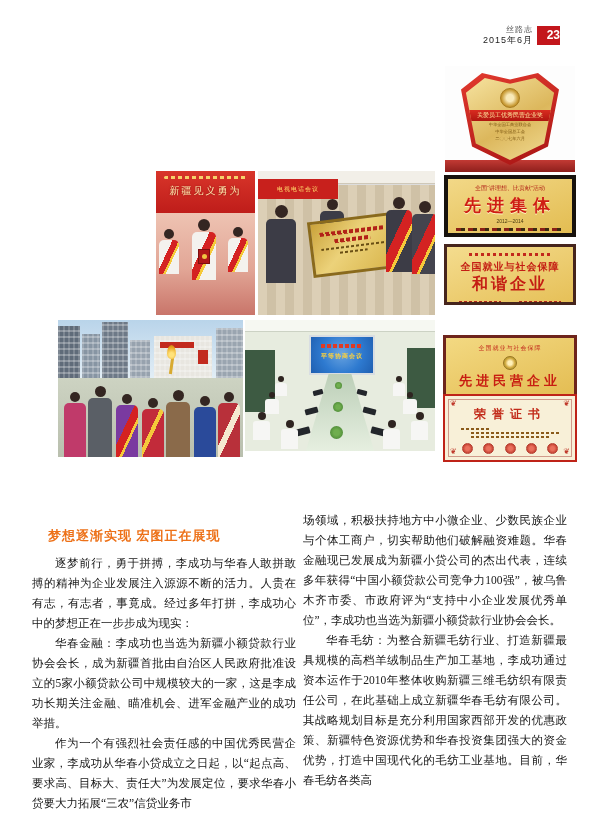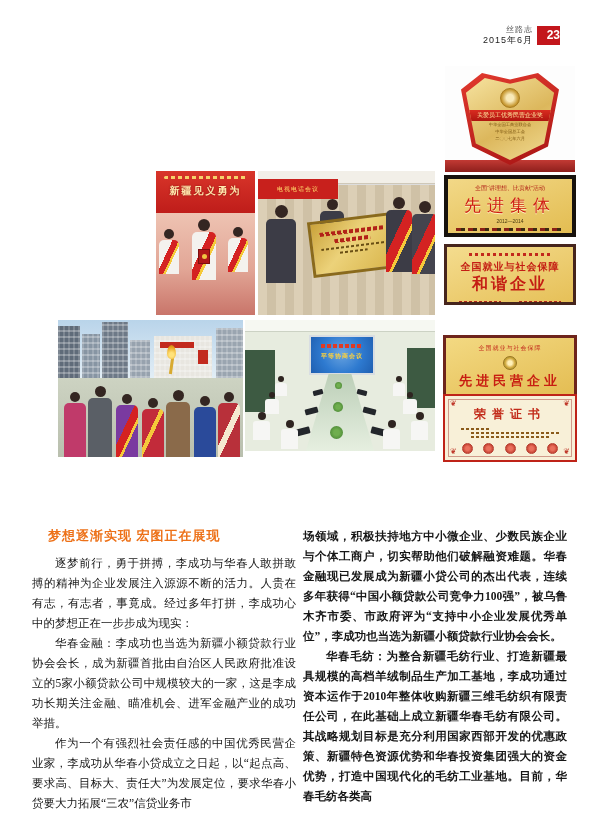--- a/index.html
+++ b/index.html
@@ -19,21 +19,21 @@
   #photoA { left:156px; top:171px; width:99px;  height:144px; }
   #photoB { left:258px; top:171px; width:177px; height:144px; }
   #photoC { left:58px;  top:320px; width:185px; height:137px; }
   #photoD { left:245px; top:320px; width:190px; height:131px; }
 
   
   .pa-banner { position:absolute; left:0; top:0; right:0; height:42px;
                background:linear-gradient(180deg,#d8352a,#bf1d1a); }
   .uy-line { height:3px; margin:5px 8px 0; border-radius:2px;
              background:repeating-linear-gradient(90deg,#f6d06a 0 4px, transparent 4px 7px); }
-  .pa-banner-text { margin-top:5px; text-align:center; color:#ffe9ad; font-weight:bold;
+  .pa-banner-text { margin-top:5px; text-align:center; color:#ffe9ad; font-weight:normal;
                     font-size:10px; letter-spacing:2px; white-space:nowrap; text-shadow:0 0 2px #8a0f0f; }
   .pa-stage { position:absolute; left:0; top:42px; right:0; bottom:0;
               background:linear-gradient(180deg,#eec3b2,#e2a696 55%,#c9756a); }
   .fig { position:absolute; }
   .head { width:10px; height:10px; background:#342622; border-radius:50%; margin:0 auto; }
   .torso { width:20px; height:34px; border-radius:5px 5px 0 0; margin-top:1px; background:#f4f2ee; }
   .sash  { background:#f4f2ee linear-gradient(115deg, transparent 38%, #d42222 38% 56%, #f5c93a 56% 63%, transparent 63%); }
   .suit  { background:#3c3c46; }
   .cert  { position:absolute; width:12px; height:15px; background:#b01818; border:1px solid #7d0f0f; }
   .cert:after { content:""; position:absolute; left:3px; top:4px; width:5px; height:5px;
@@ -104,21 +104,21 @@
                   background:linear-gradient(150deg,#f6e3a0,#dcb75c 55%,#f2dd96);
                   clip-path:polygon(50% 100%, 88% 80%, 99% 18%, 78% 0%, 50% 7%, 22% 0%, 1% 18%, 12% 80%); }
   .shield-emblem { width:20px; height:20px; border-radius:50%; margin:10px auto 2px;
                    background:radial-gradient(#f8e9b8 28%, #c89a34 65%, #9a7420); border:1px solid #a87c20; }
   .shield-band { margin:2px 4px 0; padding:1px 0; background:linear-gradient(#d92c20,#b01610);
                  color:#ffe9a0; font-size:6px; text-align:center; white-space:nowrap; overflow:hidden; }
   .shield-issuer { font-size:5px; color:#7a5510; text-align:center; line-height:7px;
                    white-space:nowrap; overflow:hidden; transform:scale(.85); }
 
   .a2-activity { font-size:6px; color:#b22218; white-space:nowrap; overflow:hidden; }
-  .a2-title { font-size:17px; font-weight:normal; color:#cf1d14; letter-spacing:6px; margin-top:1px;
+  .a2-title { font-size:17px; font-weight:bold; color:#cf1d14; letter-spacing:6px; margin-top:1px;
               text-shadow:0 1px 0 #fff3c0; white-space:nowrap; }
   .a2-period { font-size:5px; color:#4a3a10; margin-top:1px; }
   .a2-issuer-bar { height:3px; margin:4px 8px 0;
                    background:repeating-linear-gradient(90deg,#8a2016 0 5px,#3a2a10 5px 9px, transparent 9px 12px); }
 
   .a3-uy { height:3px; margin:2px 22px 0; background:repeating-linear-gradient(90deg,#c2281c 0 3px, transparent 3px 6px); }
   .a3-title1 { font-size:10px; font-weight:bold; color:#c41e14; letter-spacing:1px; margin-top:4px; white-space:nowrap; }
   .a3-title2 { font-size:16px; font-weight:bold; color:#c41e14; letter-spacing:3px; white-space:nowrap; }
   .a3-cols { display:flex; justify-content:space-between; margin:4px 12px 0; }
   .a3-col { width:42px; }
@@ -140,21 +140,21 @@
   .a5-seals { display:flex; justify-content:space-between; margin:5px 13px 0; }
   .seal { width:11px; height:11px; border-radius:50%; border:1px solid #a81f14;
           background:radial-gradient(#e85a48 30%, #c0281a 70%); opacity:.85; }
 
   
   .article-heading { position:absolute; left:48px; top:527px; font-size:13px; font-weight:bold;
                      color:#ed7118; letter-spacing:1px; }
   .col { position:absolute; width:264px; font-family:"Liberation Serif","DejaVu Serif", serif;
          font-size:11.5px; line-height:20px; color:#161616; text-align:justify; }
   #col-left  { left:32px;  top:553px; }
-  #col-right { left:303px; top:526px;font-weight:bold; }
+  #col-right { left:303px; top:510px; }
   .para { text-indent:2em; }
   .para.cont { text-indent:0; }
 </style>
 </head>
 <body>
 
 <div class="page">
 
   <div class="mag-name">丝路志</div>
   <div class="mag-date">2015年6月</div>

